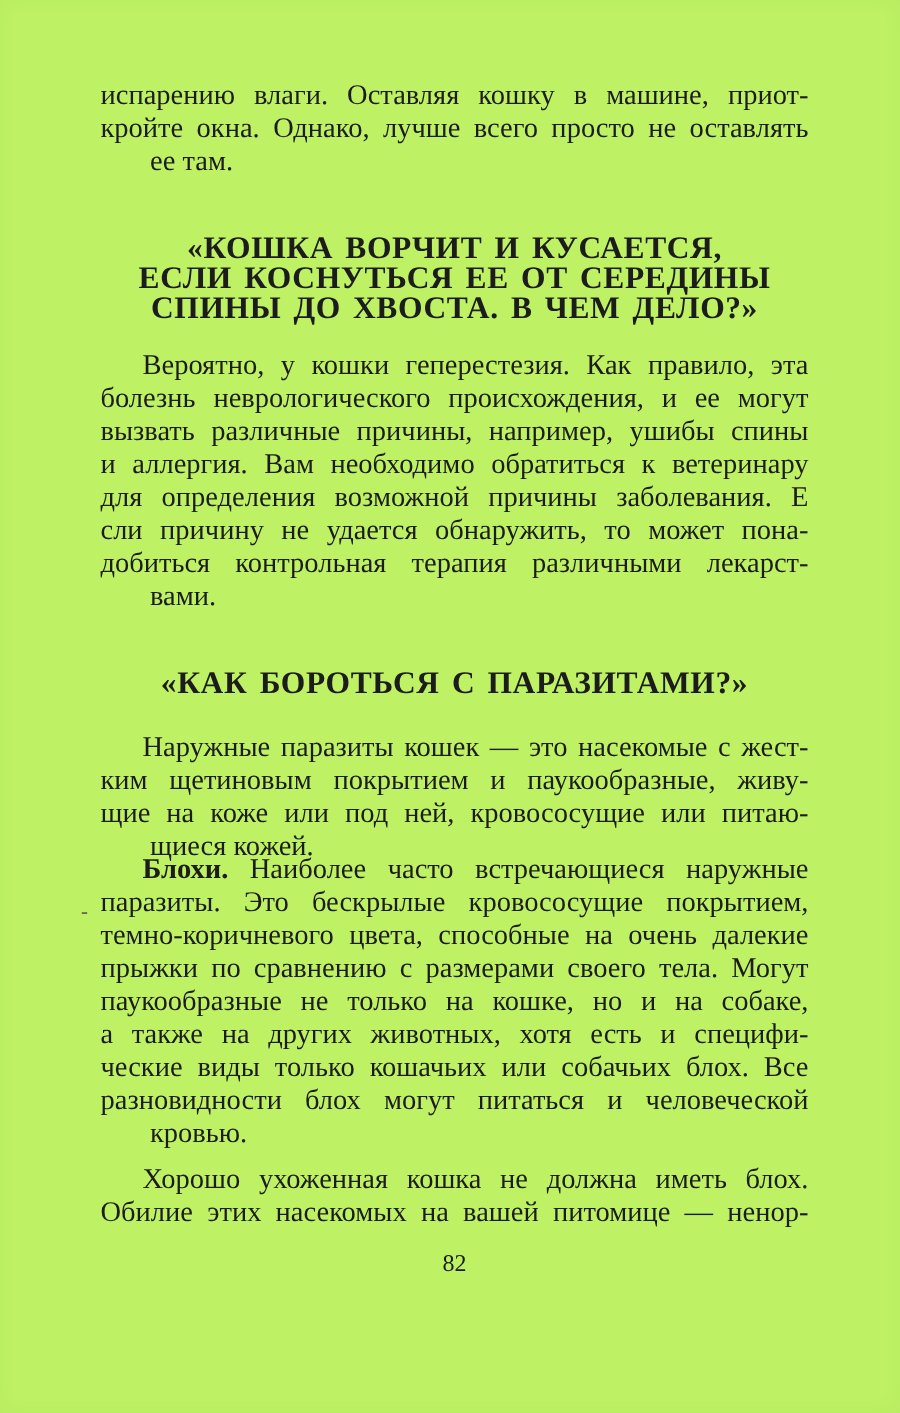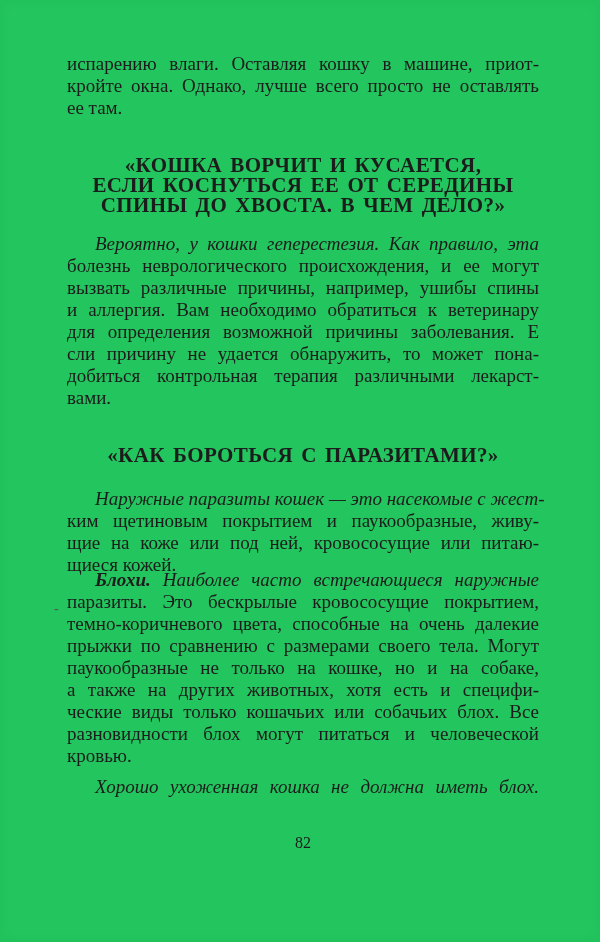--- a/index.html
+++ b/index.html
@@ -4,21 +4,21 @@
 <style>
   html, body {
     margin: 0;
     padding: 0;
     background: #e8e8e8;
   }
   .page {
     position: relative;
     width: 600px;
     height: 942px;
-    background: #22c55e;
+    background: #bef264;
     color: #1c1c1c;
     font-family: "Liberation Serif", "DejaVu Serif", serif;
     overflow: hidden;
     box-shadow: inset 0 0 14px rgba(0,0,0,0.03);
   }
   .column {
     position: absolute;
     left: 67px;
     top: 0;
     width: 472px;
@@ -33,24 +33,24 @@
     height: 22px;
     line-height: 22px;
     font-size: 19px;
     text-align: justify;
     text-align-last: justify;
     white-space: nowrap;
   }
   .bodyline.indent {
     padding-left: 28px;
     width: calc(100% - 28px);
-    font-style: italic;
   }
   .bodyline.para-end {
     text-align-last: left;
+    margin-left: 33px;
   }
   .heading-line {
     height: 20px;
     line-height: 20px;
     font-size: 21px;
     font-weight: bold;
     text-align: center;
     letter-spacing: 0.4px;
     word-spacing: 2.5px;
   }
@@ -124,18 +124,19 @@
       <div class="bodyline">прыжки по сравнению с размерами своего тела. Могут</div>
       <div class="bodyline">паукообразные не только на кошке, но и на собаке,</div>
       <div class="bodyline">а также на других животных, хотя есть и специфи-</div>
       <div class="bodyline">ческие виды только кошачьих или собачьих блох. Все</div>
       <div class="bodyline">разновидности блох могут питаться и человеческой</div>
       <div class="bodyline para-end">кровью.</div>
     </div>
 
     <div class="block" style="top:776px">
       <div class="bodyline indent">Хорошо ухоженная кошка не должна иметь блох.</div>
+      <div class="bodyline">Обилие этих насекомых на вашей питомице — ненор-</div>
     </div>
 
     <div class="block page-number" style="top:834px">82</div>
 
   </div>
 </div>
 
 </body></html>

